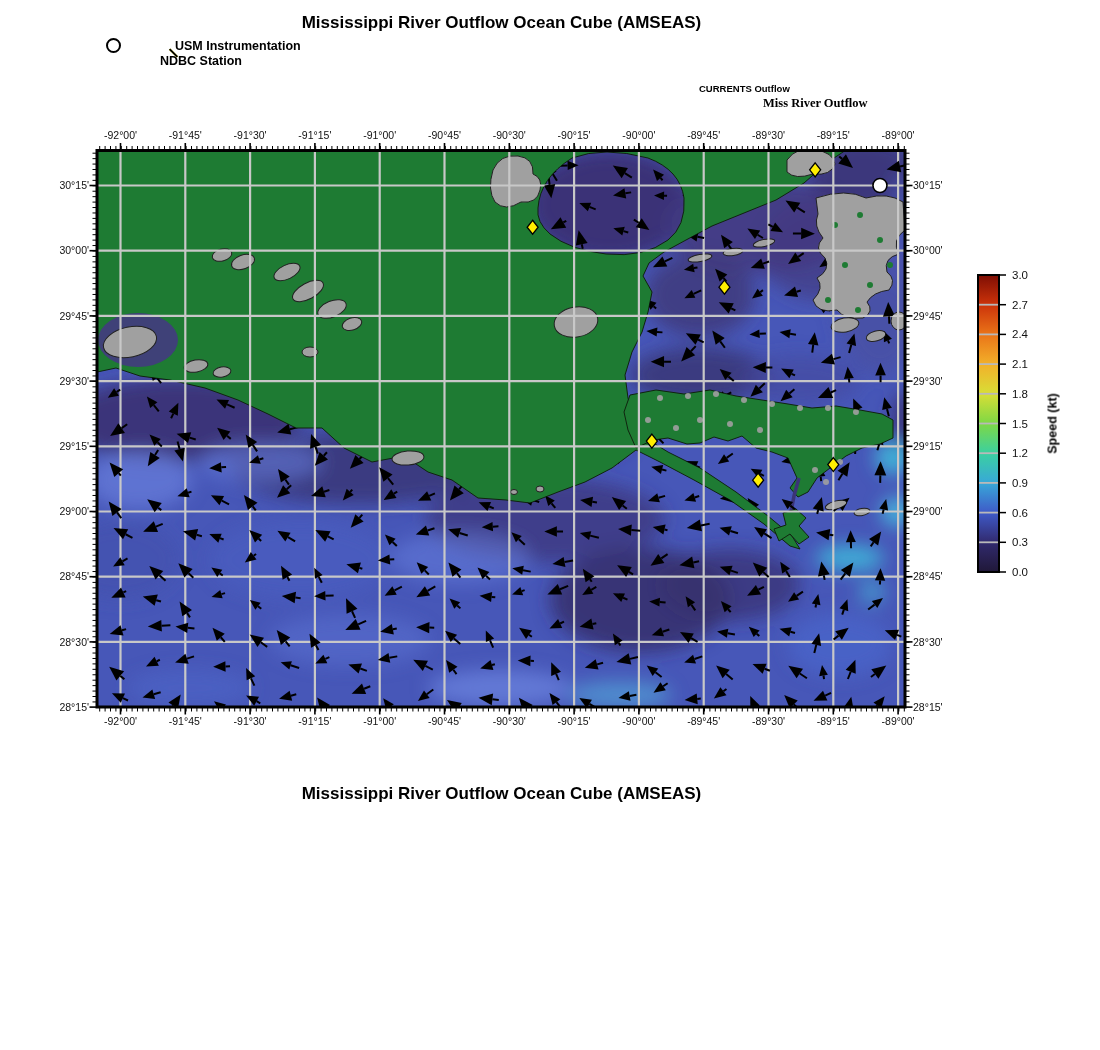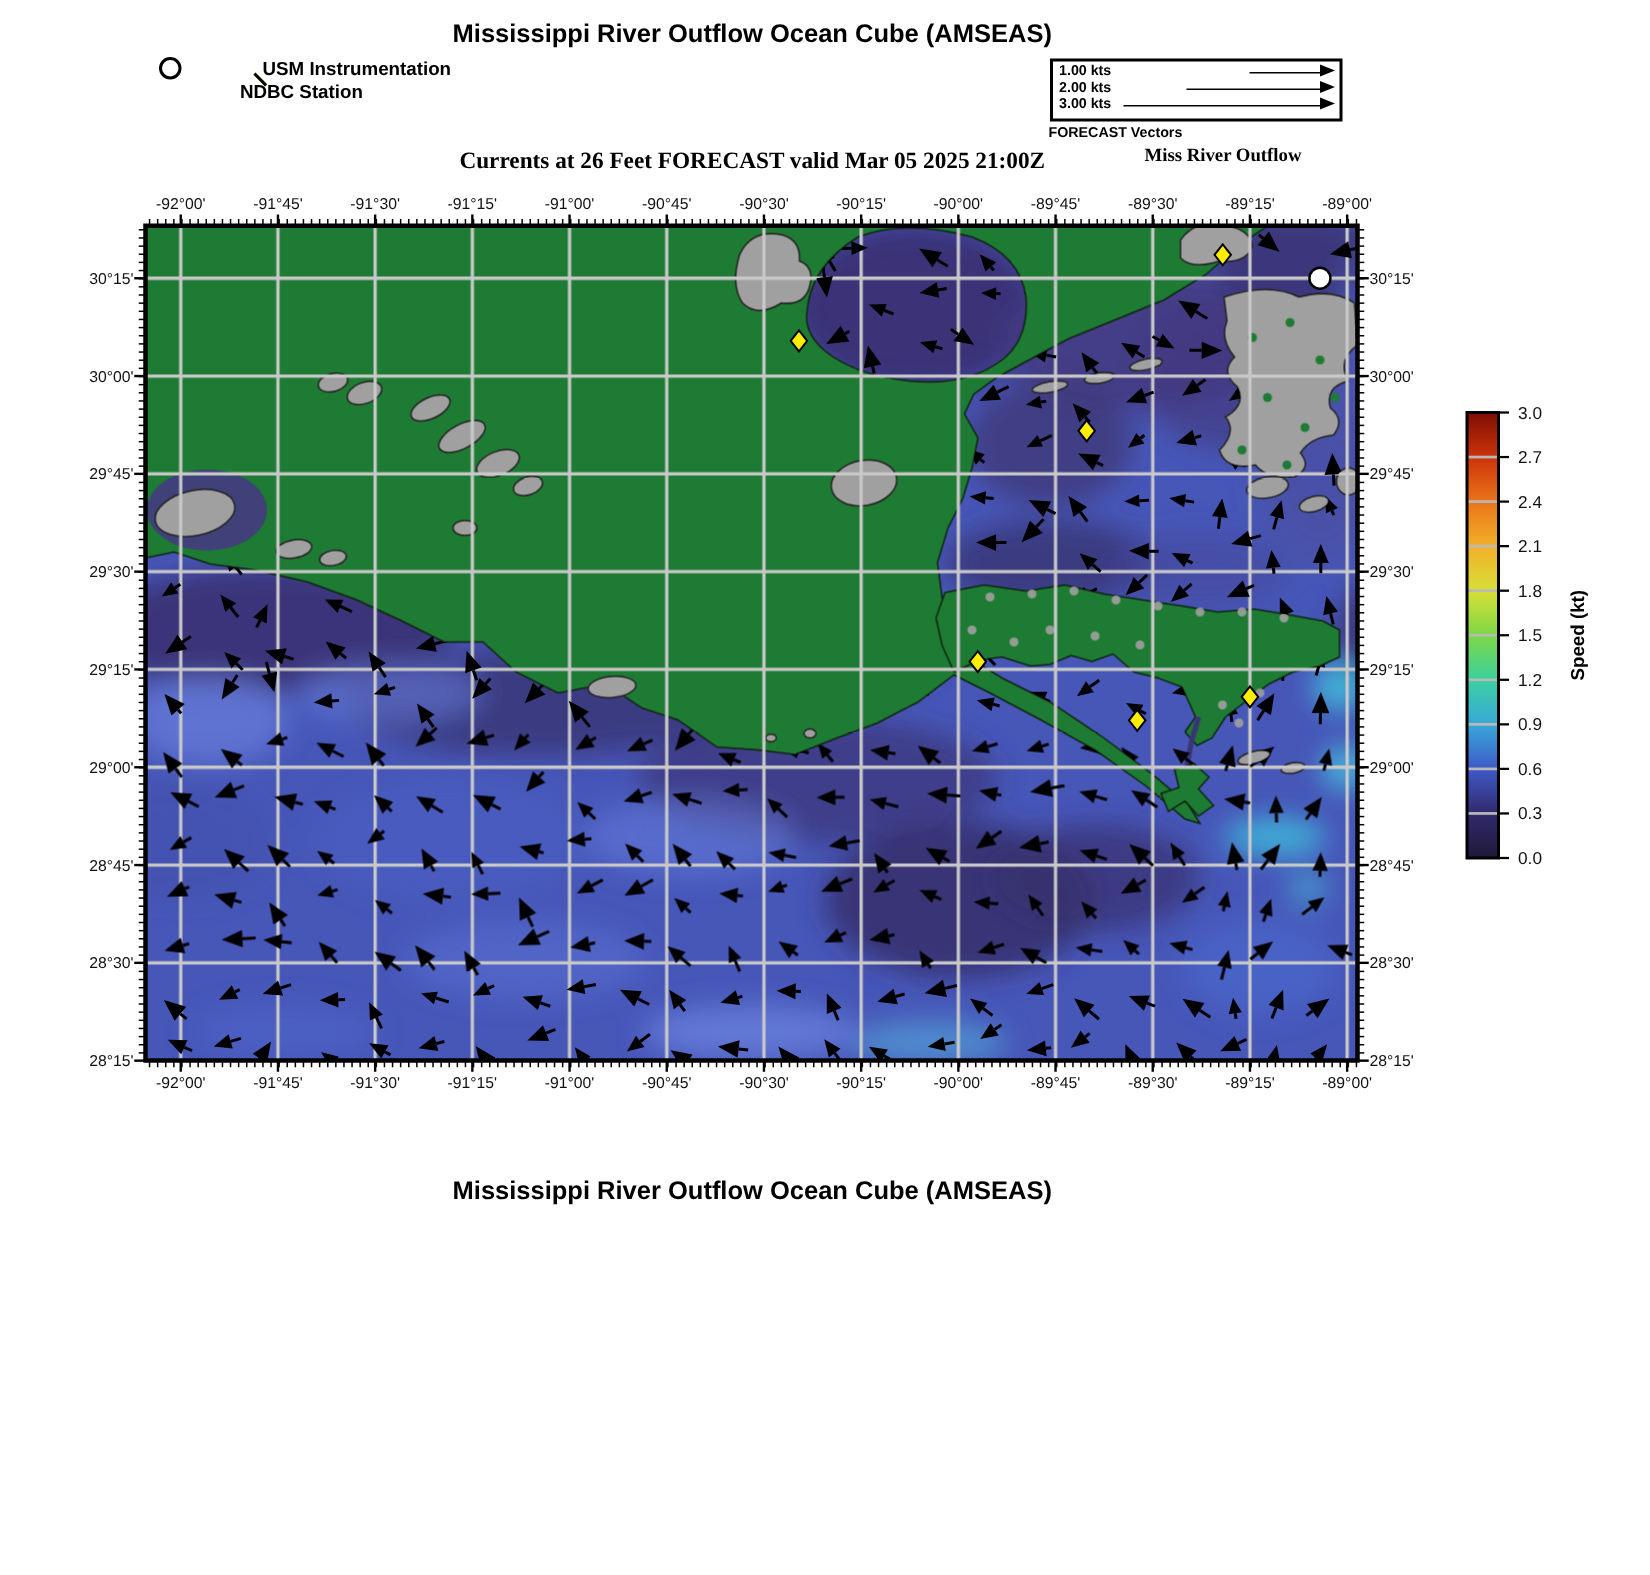--- a/index.html
+++ b/index.html
@@ -36,41 +36,23 @@
 
   <div class="leg-row" style="top:38px;">
     <span class="ic-circle"></span>
     <span class="lbl">USM Instrumentation</span>
   </div>
   <div class="leg-row" style="top:52px;flex-direction:column;">
     <span class="ic-diamond"></span>
     <span class="lbl">NDBC Station</span>
   </div>
 
-  <div id="vec-box">
-    <div class="vl-row" style="top:2px;">
-      <span class="vl-lbl">1.00 kts</span>
-      <span class="vl-line" style="width: 48px; right: 12px;"></span>
-      <span class="vl-head" style="right: 3px;"></span>
-    </div>
-    <div class="vl-row" style="top:13px;">
-      <span class="vl-lbl">2.00 kts</span>
-      <span class="vl-line" style="width: 90px; right: 12px;"></span>
-      <span class="vl-head" style="right: 3px;"></span>
-    </div>
-    <div class="vl-row" style="top:24px;">
-      <span class="vl-lbl">3.00 kts</span>
-      <span class="vl-line" style="width: 132px; right: 12px;"></span>
-      <span class="vl-head" style="right: 3px;"></span>
-    </div>
-  </div>
-  <div id="vec-caption">FORECAST Vectors</div>
+  <div id="vec-caption">CURRENTS Outflow</div>
   <div id="outflow-label">Miss River Outflow</div>
 
-  <div id="subtitle" class="ctr">Currents at 26 Feet FORECAST valid Mar 05 2025 21:00Z</div>
 
   <svg id="map" width="1100" height="780" viewBox="0 0 1100 780" style="position:absolute;left:0;top:0;">
       <defs>
         <clipPath id="mapclip">
           <rect x="97" y="150.5" width="808" height="556.5"></rect>
         </clipPath>
         <filter id="blurf" x="-40%" y="-40%" width="180%" height="180%">
           <feGaussianBlur stdDeviation="9"></feGaussianBlur>
         </filter>
         <mask id="wmask" maskUnits="userSpaceOnUse" x="0" y="0" width="1100" height="780">

